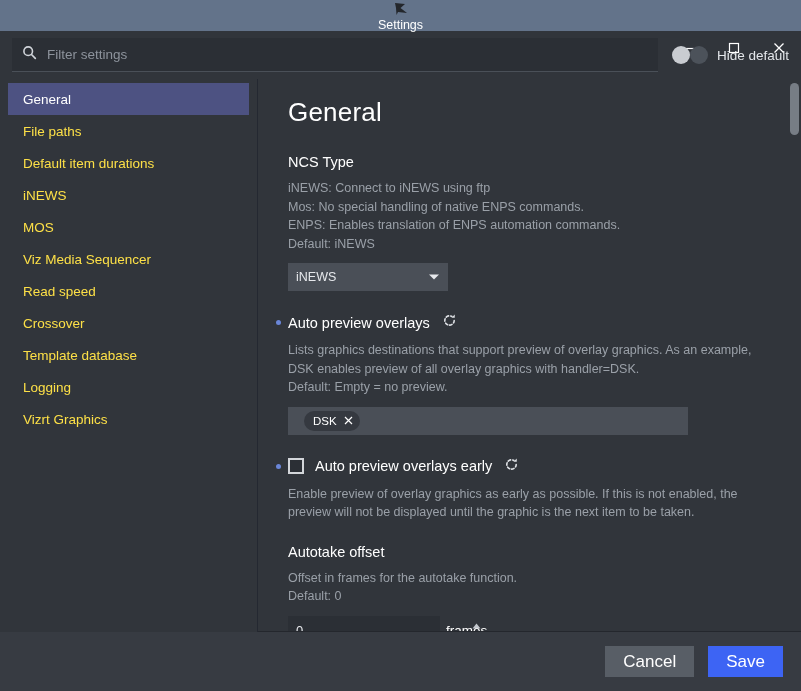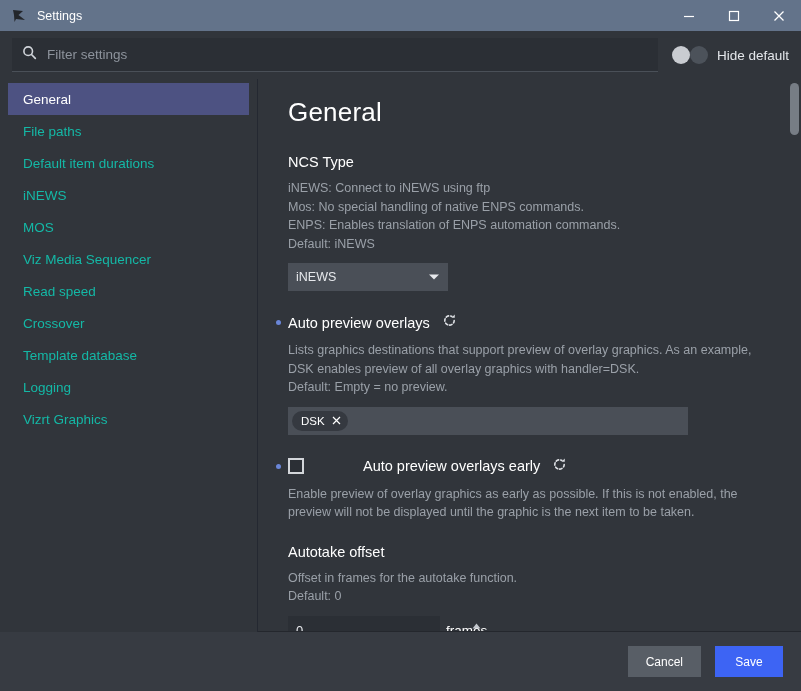--- a/index.html
+++ b/index.html
@@ -10,20 +10,21 @@
     overflow: hidden;
   }
 
   
   .titlebar {
     height: 31px;
     background: #63738a;
     display: flex;
     align-items: center;
     position: relative;
+    flex-direction: column;
   }
   .app-icon {
     width: 18px; height: 18px;
     margin-left: 10px; margin-right: 9px;
     flex: 0 0 auto;
   }
   .title-text {
     font-size: 12.5px;
     color: #ffffff;
   }
@@ -110,21 +111,21 @@
     border-right: 1px solid #242831;
     padding-top: 4px;
   }
   .side-item {
     height: 32px;
     display: flex;
     align-items: center;
     padding-left: 15px;
     margin: 0 8px 0 8px;
     font-size: 13.5px;
-    color: #14b8a6;
+    color: #fde047;
   }
   .side-item.selected {
     background: #4d5282;
     color: #ffffff;
   }
 
   .content-wrap {
     flex: 1 1 auto;
     position: relative;
     overflow: hidden;
@@ -178,35 +179,35 @@
     font-size: 12.5px;
     color: #e6e8ec;
   }
   .select-box .caret { margin-left: auto; }
 
   .tag-field {
     width: 400px; height: 28px;
     background: #4a4f57;
     display: flex;
     align-items: center;
-    padding: 0 4px;
+    padding: 0 16px;
   }
   .chip {
     height: 20px;
     background: #353940;
     border-radius: 10px;
     display: flex;
     align-items: center;
     padding: 0 7px 0 9px;
     font-size: 11.5px;
     color: #ffffff;
   }
   .chip .x { margin-left: 7px; display: block; }
 
-  .check-row { display: flex; align-items: flex-start; gap: 48px; }
+  .check-row { display: flex; align-items: flex-start; }
   .checkbox {
     width: 16px; height: 16px;
     background: #2b2f35;
     border: 2px solid #d3d6da;
     margin-right: 11px;
     flex: 0 0 auto;
   }
 
   .spin-row { display: flex; align-items: center; }
   .spinner {
@@ -252,21 +253,21 @@
     align-items: center;
     justify-content: flex-end;
     padding-right: 18px;
     gap: 14px;
   }
   .btn {
     height: 31px;
     min-width: 68px;
     border: 0;
     font-family: "Liberation Sans", sans-serif;
-    font-size: 12px;
+    font-size: 17px;
     color: #ffffff;
     padding: 0 18px;
   }
   .btn-cancel { background: #585e66; }
   .btn-save { background: #3d64f4; }
 </style>
 </head>
 <body>
 
 <div class="titlebar">

